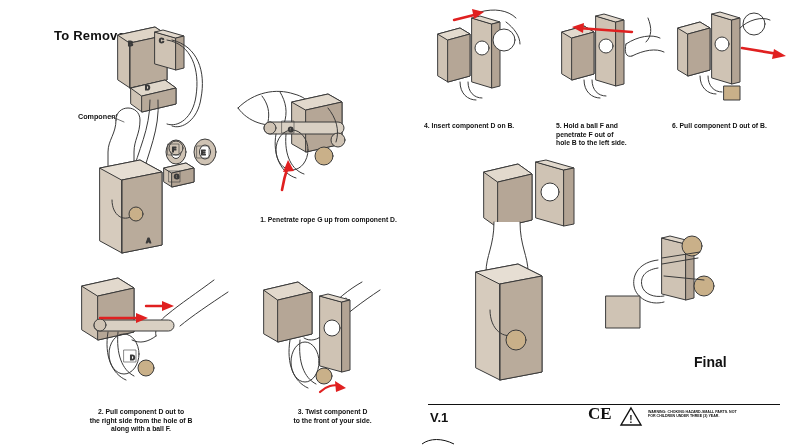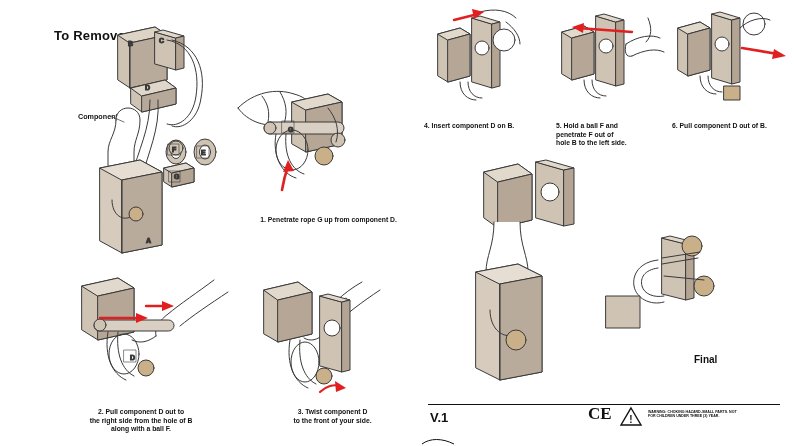--- a/index.html
+++ b/index.html
@@ -10,21 +10,21 @@
     color:#111;
     position:relative;
     overflow:hidden;
   }
   .sheet{position:absolute;left:0;top:0;width:794px;height:446px;}
   .lbl{position:absolute;font-size:7.2px;line-height:9px;color:#111;font-weight:bold;}
   .title{position:absolute;font-size:13px;font-weight:bold;color:#111;letter-spacing:.2px;}
   .cap{position:absolute;font-size:6.8px;line-height:8.6px;font-weight:bold;text-align:center;color:#111;}
   .cap.left{text-align:left;}
   .ver{position:absolute;font-size:13px;font-weight:bold;color:#111;}
-  .finallbl{position:absolute;font-size:10px;font-weight:bold;}
+  .finallbl{position:absolute;font-size:14px;font-weight:bold;}
   .warn{position:absolute;font-size:3.6px;line-height:4.4px;font-weight:bold;color:#111;width:96px;}
   .ce{position:absolute;font-size:17px;font-weight:bold;font-family:"Liberation Serif",serif;}
   .hr{position:absolute;background:#111;height:1px;}
   svg{position:absolute;left:0;top:0;overflow:visible;}
   .ltr{font-size:7px;font-weight:bold;font-family:"Liberation Sans",sans-serif;fill:#111;}
 </style>
 </head>
 <body>
 
 <div class="sheet">

